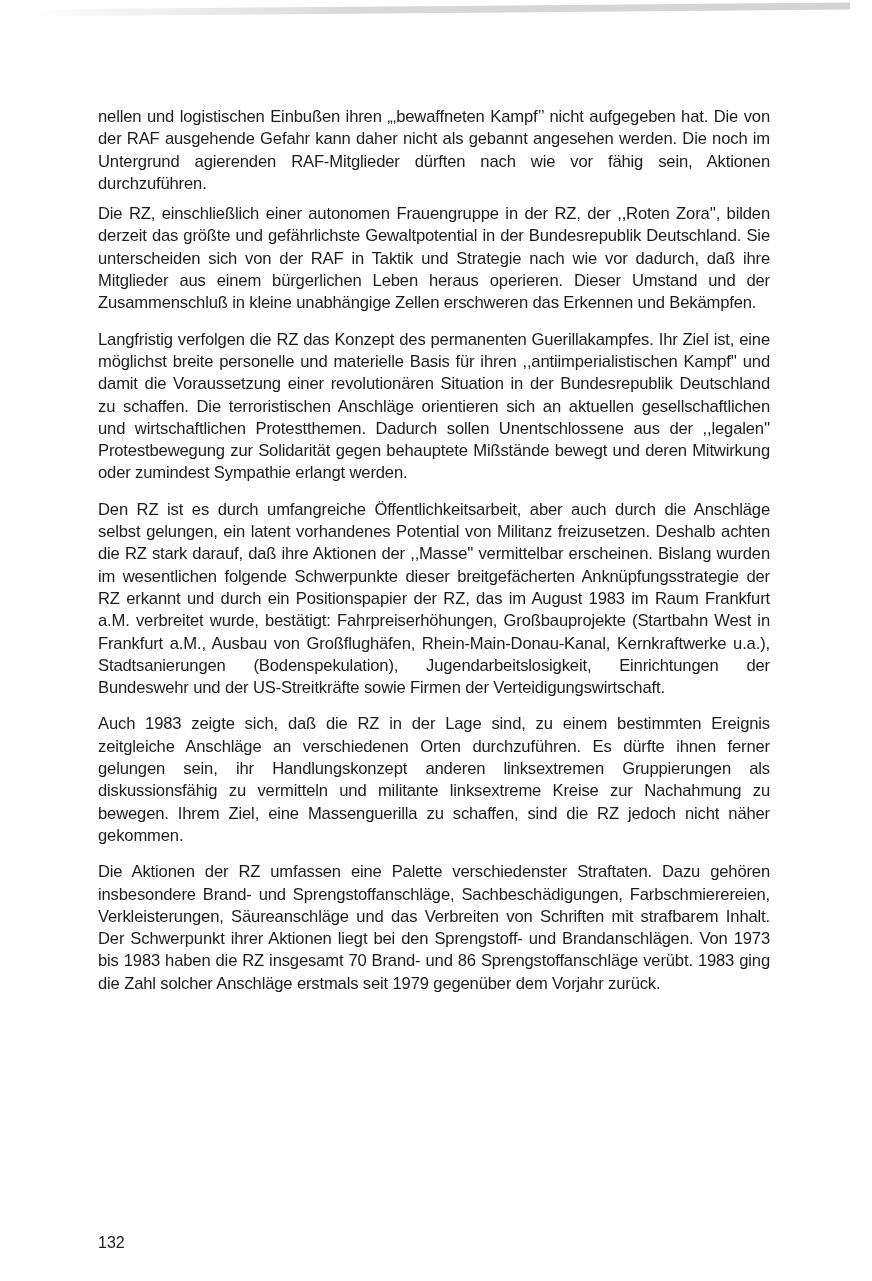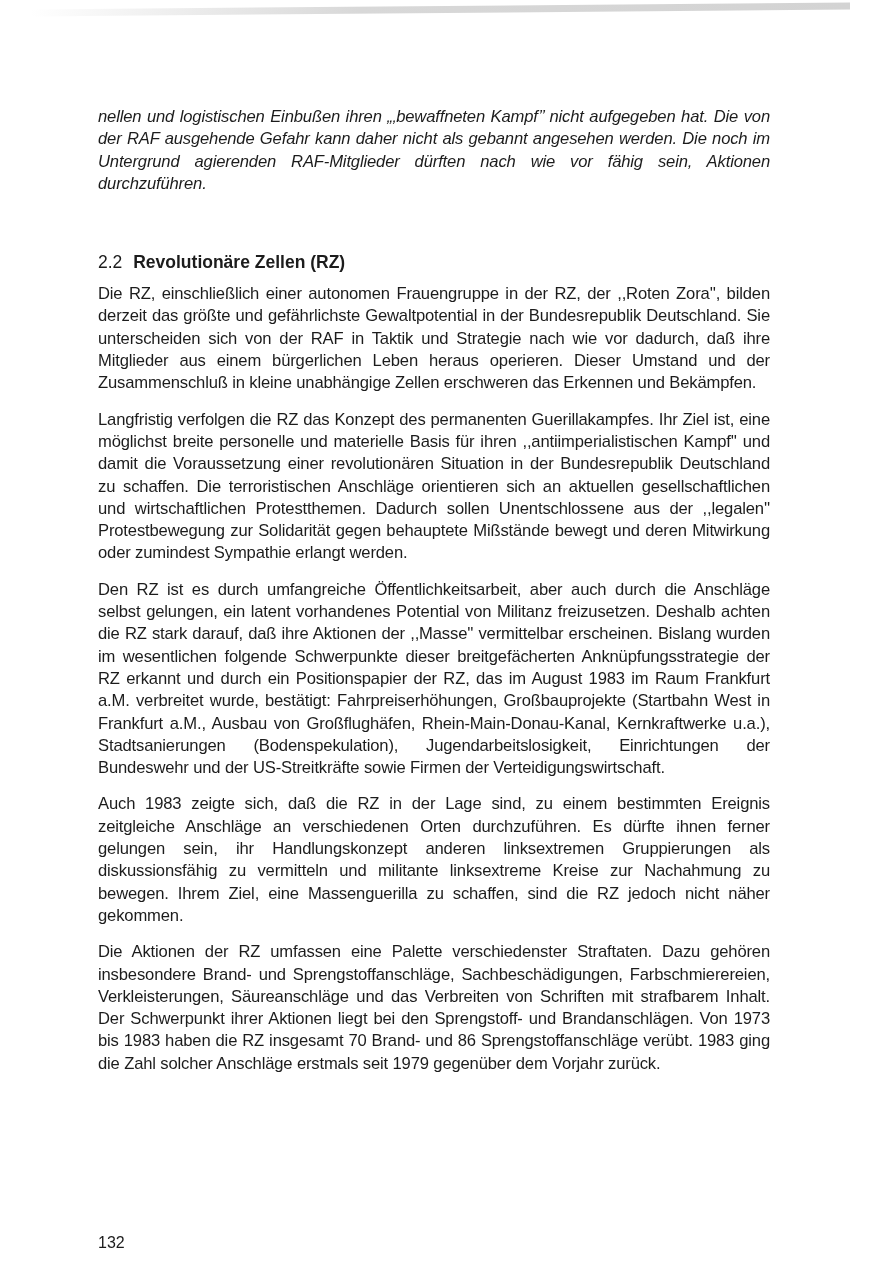--- a/index.html
+++ b/index.html
@@ -33,21 +33,20 @@
     p {
       margin: 0 0 14px 0;
       font-size: 16.6px;
       line-height: 22.3px;
       text-align: justify;
       hyphens: manual;
       letter-spacing: -0.15px;
     }
     .para-first {
       margin-bottom: 8px;
-      font-style: italic;
     }
     .section-heading {
       margin-top: 56px;
       margin-bottom: 10px;
       font-size: 17.5px;
       line-height: 22px;
     }
     .section-number {
       font-weight: normal;
       margin-right: 6px;
@@ -64,24 +63,20 @@
     }
   </style>
 </head>
 <body>
 
 <div class="scan-edge"></div>
 
 <div class="page">
   <p class="para-first">nellen und logistischen Einbußen ihren „‚bewaffneten Kampf’’ nicht aufgegeben hat. Die von der RAF ausgehende Gefahr kann daher nicht als gebannt angesehen werden. Die noch im Untergrund agierenden RAF-Mitglieder dürften nach wie vor fähig sein, Aktionen durchzuführen.</p>
 
-  <h2 class="section-heading">
-    <span class="section-number">2.2</span>
-    <span class="section-title">Revolutionäre Zellen (RZ)</span>
-  </h2>
 
   <p>Die RZ, einschließlich einer autonomen Frauengruppe in der RZ, der ,,Roten Zora'', bilden derzeit das größte und gefährlichste Gewaltpotential in der Bundesrepublik Deutschland. Sie unterscheiden sich von der RAF in Taktik und Strategie nach wie vor dadurch, daß ihre Mitglieder aus einem bürgerlichen Leben heraus operieren. Dieser Umstand und der Zusammenschluß in kleine unabhängige Zellen erschweren das Erkennen und Bekämpfen.</p>
   <p>Langfristig verfolgen die RZ das Konzept des permanenten Guerillakampfes. Ihr Ziel ist, eine möglichst breite personelle und materielle Basis für ihren ,,antiimperialistischen Kampf'' und damit die Voraussetzung einer revolutionären Situation in der Bundesrepublik Deutschland zu schaffen. Die terroristischen Anschläge orientieren sich an aktuellen gesellschaftlichen und wirtschaftlichen Protestthemen. Dadurch sollen Unentschlossene aus der ,,legalen'' Protestbewegung zur Solidarität gegen behauptete Mißstände bewegt und deren Mitwirkung oder zumindest Sympathie erlangt werden.</p>
   <p>Den RZ ist es durch umfangreiche Öffentlichkeitsarbeit, aber auch durch die Anschläge selbst gelungen, ein latent vorhandenes Potential von Militanz freizusetzen. Deshalb achten die RZ stark darauf, daß ihre Aktionen der ,,Masse'' vermittelbar erscheinen. Bislang wurden im wesentlichen folgende Schwerpunkte dieser breitgefächerten Anknüpfungsstrategie der RZ erkannt und durch ein Positionspapier der RZ, das im August 1983 im Raum Frankfurt a.M. verbreitet wurde, bestätigt: Fahrpreiserhöhungen, Großbauprojekte (Startbahn West in Frankfurt a.M., Ausbau von Großflughäfen, Rhein-Main-Donau-Kanal, Kernkraftwerke u.a.), Stadtsanierungen (Bodenspekulation), Jugendarbeitslosigkeit, Einrichtungen der Bundeswehr und der US-Streitkräfte sowie Firmen der Verteidigungswirtschaft.</p>
   <p>Auch 1983 zeigte sich, daß die RZ in der Lage sind, zu einem bestimmten Ereignis zeitgleiche Anschläge an verschiedenen Orten durchzuführen. Es dürfte ihnen ferner gelungen sein, ihr Handlungskonzept anderen linksextremen Gruppierungen als diskussionsfähig zu vermitteln und militante linksextreme Kreise zur Nachahmung zu bewegen. Ihrem Ziel, eine Massenguerilla zu schaffen, sind die RZ jedoch nicht näher gekommen.</p>
   <p>Die Aktionen der RZ umfassen eine Palette verschiedenster Straftaten. Dazu gehören insbesondere Brand- und Sprengstoffanschläge, Sachbeschädigungen, Farbschmierereien, Verkleisterungen, Säureanschläge und das Verbreiten von Schriften mit strafbarem Inhalt. Der Schwerpunkt ihrer Aktionen liegt bei den Sprengstoff- und Brandanschlägen. Von 1973 bis 1983 haben die RZ insgesamt 70 Brand- und 86 Sprengstoffanschläge verübt. 1983 ging die Zahl solcher Anschläge erstmals seit 1979 gegenüber dem Vorjahr zurück.</p>
 </div>
 
 <div class="page-number">132</div>
 

